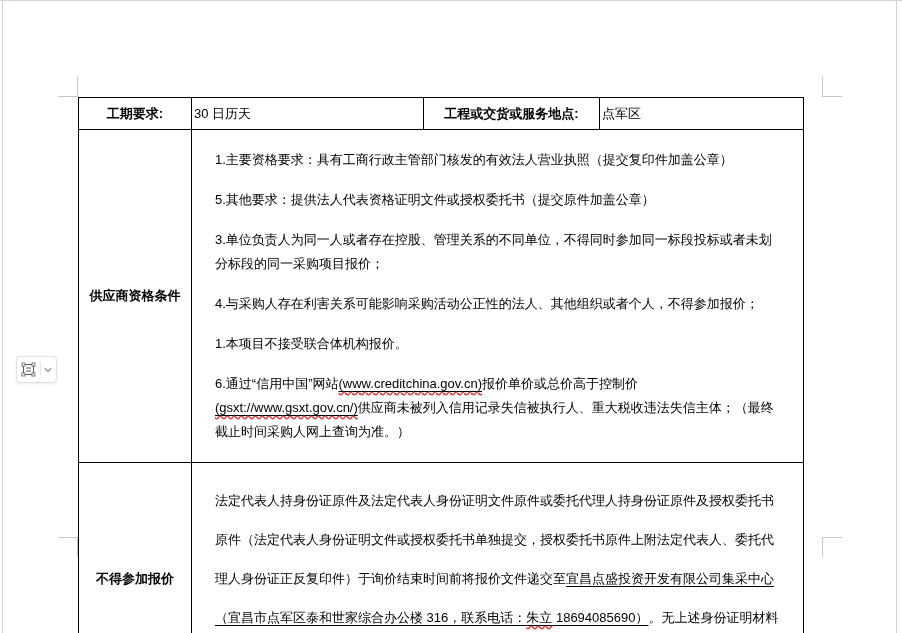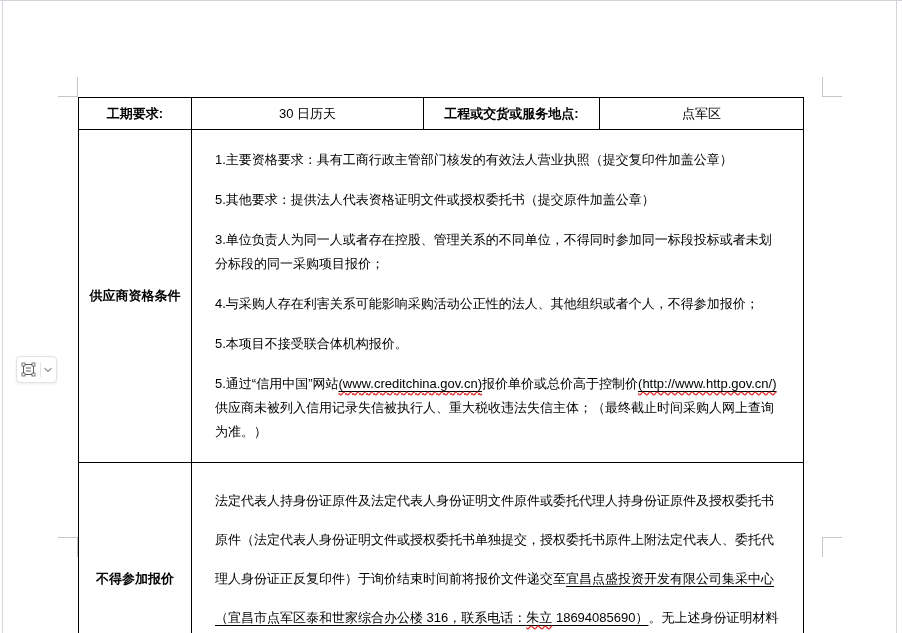--- a/index.html
+++ b/index.html
@@ -42,21 +42,21 @@
 
   
   .doc-table {
     position: absolute; left: 78px; top: 97px;
     border-collapse: collapse; table-layout: fixed;
     width: 725px;
     font-size: 13px;
   }
   .doc-table td { border: 1.5px solid #000; overflow: hidden; }
   .lbl { font-weight: bold; text-align: center; vertical-align: middle; padding: 2px; }
-  .val { text-align: center; vertical-align: middle; padding: 2px; }
+  .val { text-align: left; vertical-align: middle; padding: 2px; }
   .content { text-align: left; vertical-align: middle; padding: 2px 7px; }
   .content p { margin: 16px; line-height: 24px; }
   .sub-content p { line-height: 39px; }
   .r1 { height: 32px; }
   .r2 { height: 38px; }
   .r3 { height: 193px; }
   .r4 { height: 56px; }
   .r5 { height: 117px; }
 
   .u { text-decoration: underline; text-underline-offset: 3px; text-decoration-thickness: 1px; }
@@ -114,22 +114,22 @@
       <td class="lbl">工程或交货或服务地点:</td>
       <td class="val">点军区</td>
     </tr>
     <tr class="r3">
       <td class="lbl">供应商资格条件</td>
       <td class="content" colspan="3">
         <p>1.主要资格要求：具有工商行政主管部门核发的有效法人营业执照（提交复印件加盖公章）</p>
         <p>5.其他要求：提供法人代表资格证明文件或授权委托书（提交原件加盖公章）</p>
         <p>3.单位负责人为同一人或者存在控股、管理关系的不同单位，不得同时参加同一标段投标或者未划分标段的同一采购项目报价；</p>
         <p>4.与采购人存在利害关系可能影响采购活动公正性的法人、其他组织或者个人，不得参加报价；</p>
-        <p>5.本项目不接受联合体机构报价。</p>
-        <p><span>5.通过“信用中国”网站</span><span class="u"><span class="wavy">(www.creditchina.gov.cn)</span></span><span>报价单价或总价高于控制价</span><span class="u"><span class="wavy">(http://www.http.gov.cn/)</span></span><span>供应商未被列入信用记录失信被执行人、重大税收违法失信主体；（最终截止时间采购人网上查询为准。）</span></p>
+        <p>1.本项目不接受联合体机构报价。</p>
+        <p><span>6.通过“信用中国”网站</span><span class="u"><span class="wavy">(www.creditchina.gov.cn)</span></span><span>报价单价或总价高于控制价</span><span class="u"><span class="wavy">(gsxt://www.gsxt.gov.cn/)</span></span><span>供应商未被列入信用记录失信被执行人、重大税收违法失信主体；（最终截止时间采购人网上查询为准。）</span></p>
       </td>
     </tr>
     <tr class="r5">
       <td class="lbl">不得参加报价</td>
       <td class="content sub-content" colspan="3">
         <p><span>法定代表人持身份证原件及法定代表人身份证明文件原件或委托代理人持身份证原件及授权委托书原件（法定代表人身份证明文件或授权委托书单独提交，授权委托书原件上附法定代表人、委托代理人身份证正反复印件）于询价结束时间前将报价文件递交至</span><span class="u">宜昌点盛投资开发有限公司集采中心</span><span class="u">（宜昌市点军区泰和世家综合办公楼 316，联系电话：</span><span class="u"><span class="wavy">朱立</span></span><span class="u"> 18694085690）</span><span>。无上述身份证明材料或者未在规定时间段递交或者未送达至指定地点登记确认的报价文件，不予受理。</span></p>
       </td>
     </tr>
   </tbody>
 </table>

